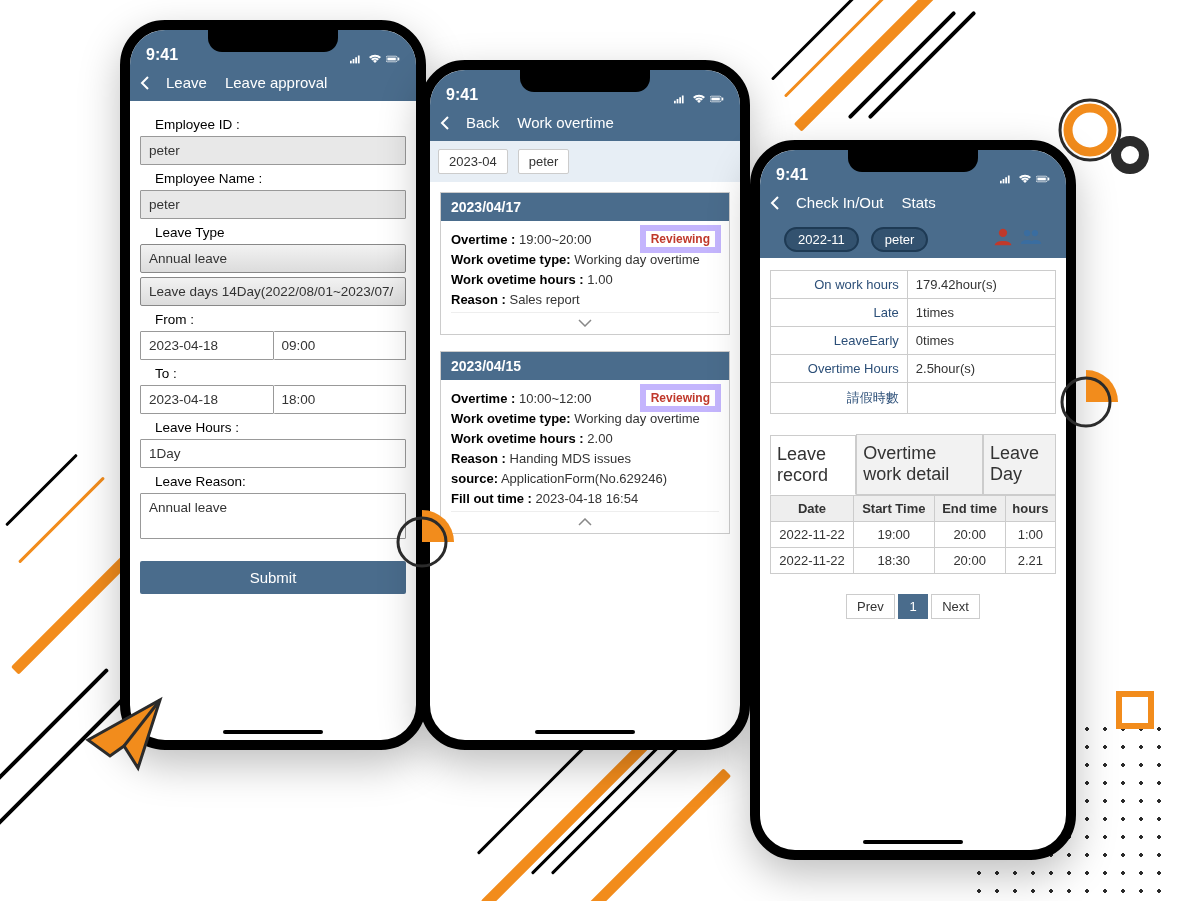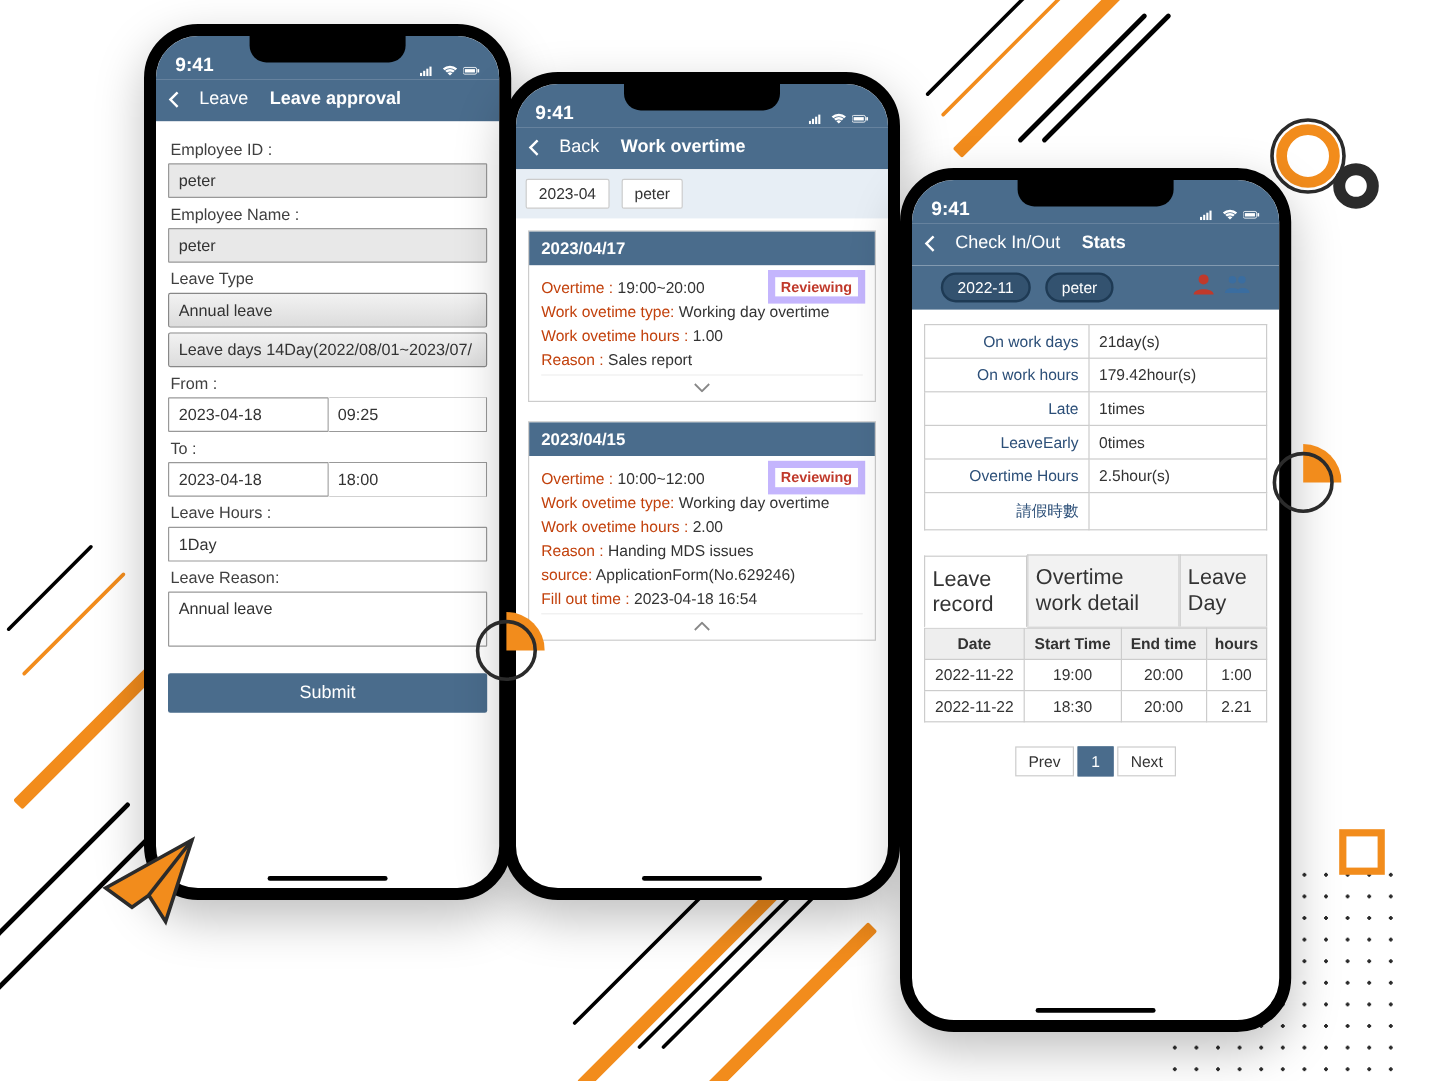--- a/index.html
+++ b/index.html
@@ -48,24 +48,24 @@
     padding: 0 16px 2px 16px; font-size: 16px; font-weight: 600;
   }
   .sb-icons { display: flex; gap: 4px; align-items: center; }
   .sb-icons svg { width: 14px; height: 10px; }
 
   .navbar {
     background: #4a6c8c; color: #fff; padding: 8px 10px 10px 10px;
     display: flex; align-items: center; gap: 18px; font-size: 15px;
   }
   .navbar .back { display: flex; align-items: center; gap: 16px; cursor: pointer; }
-  .navbar .title { font-weight: 700; }
+  .navbar .title { font-weight: 400; }
 
   .content { padding: 10px; font-size: 13.5px; color: #333; height: calc(100% - 84px); overflow: hidden; }
-  .label { margin: 6px 0 4px 2px; color: #404040; }
+  .label { margin: 6px 0 4px 15px; color: #000000; }
   .field {
     border: 1px solid #999; padding: 6px 8px; background: #fff; border-radius: 1px;
   }
   .field.readonly { background: #e8e8e8; }
   .field-row { display: flex; }
   .field-row .field { flex: 1; }
   .field-row .field + .field { border-left: none; }
 
   .select-like {
     border: 1px solid #888; background: linear-gradient(#f2f2f2,#dcdcdc);
@@ -78,21 +78,21 @@
   }
 
   
   .p2-filters { background: #e7eef5; padding: 8px; margin: -10px -10px 10px -10px; display:flex; gap:10px; }
   .chip { background:#fff; border:1px solid #ccc; padding:4px 10px; border-radius:2px; font-size:13px; }
 
   .card2 { border: 1px solid #ccc; margin-bottom: 16px; }
   .card2-hd { background: #4a6c8c; color:#fff; padding:6px 10px; font-size:14px; font-weight:600; }
   .card2-body { padding: 6px 10px 2px 10px; color: #2c4f78; position: relative; }
   .card2-body .row { margin: 5px 0; font-size: 13px; }
-  .card2-body .row b { color: #c2410c; font-weight: 400; text-align: center; }
+  .card2-body .row b { color: #000000; font-weight: 700; text-align: center; }
   .card2-body .val { color: #333; }
   .reviewing {
     position: absolute; top: 4px; right: 8px;
     border: 6px solid #c4b5fd; color: #c0392b; font-weight: 700;
     padding: 1px 5px; font-size: 12px;
   }
   .expand-bar { text-align:center; padding:2px 0; color:#888; border-top:1px solid #eee; cursor: pointer; }
 
   
   .p3-filter-row {
@@ -217,21 +217,21 @@
     <div class="label">Employee Name :</div>
     <div class="field readonly">peter</div>
 
     <div class="label">Leave Type</div>
     <div class="select-like">Annual leave</div>
     <div class="select-like" style="margin-top:4px;">Leave days 14Day(2022/08/01~2023/07/</div>
 
     <div class="label">From :</div>
     <div class="field-row">
       <div class="field">2023-04-18</div>
-      <div class="field">09:25</div>
+      <div class="field">09:00</div>
     </div>
 
     <div class="label">To :</div>
     <div class="field-row">
       <div class="field">2023-04-18</div>
       <div class="field">18:00</div>
     </div>
 
     <div class="label">Leave Hours :</div>
     <div class="field">1Day</div>
@@ -362,24 +362,20 @@
             <circle cx="9" cy="7" r="4"></circle>
             <circle cx="19" cy="7" r="4"></circle>
             <path d="M1 21 C1 14 17 14 17 21 Z"></path>
             <path d="M13 21 C13 14 27 14 27 21 Z"></path>
           </svg>
       </span>
     </div>
 
     <table class="stat-table">
       <tbody>
-          <tr>
-            <td class="k">On work days</td>
-            <td>21day(s)</td>
-          </tr>
       <tr>
             <td class="k">On work hours</td>
             <td>179.42hour(s)</td>
           </tr>
       <tr>
             <td class="k">Late</td>
             <td>1times</td>
           </tr>
       <tr>
             <td class="k">LeaveEarly</td>

